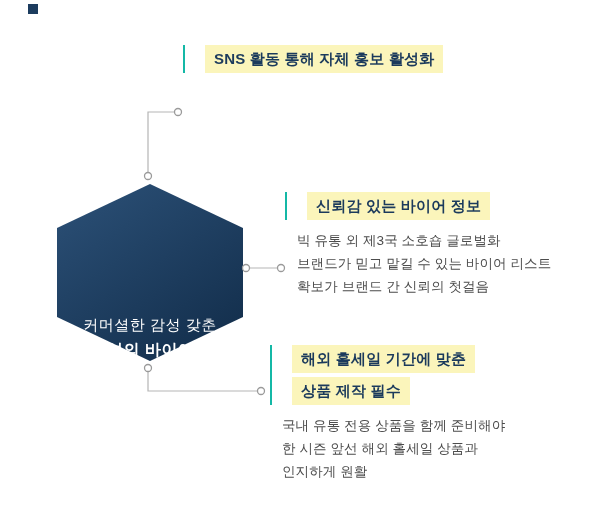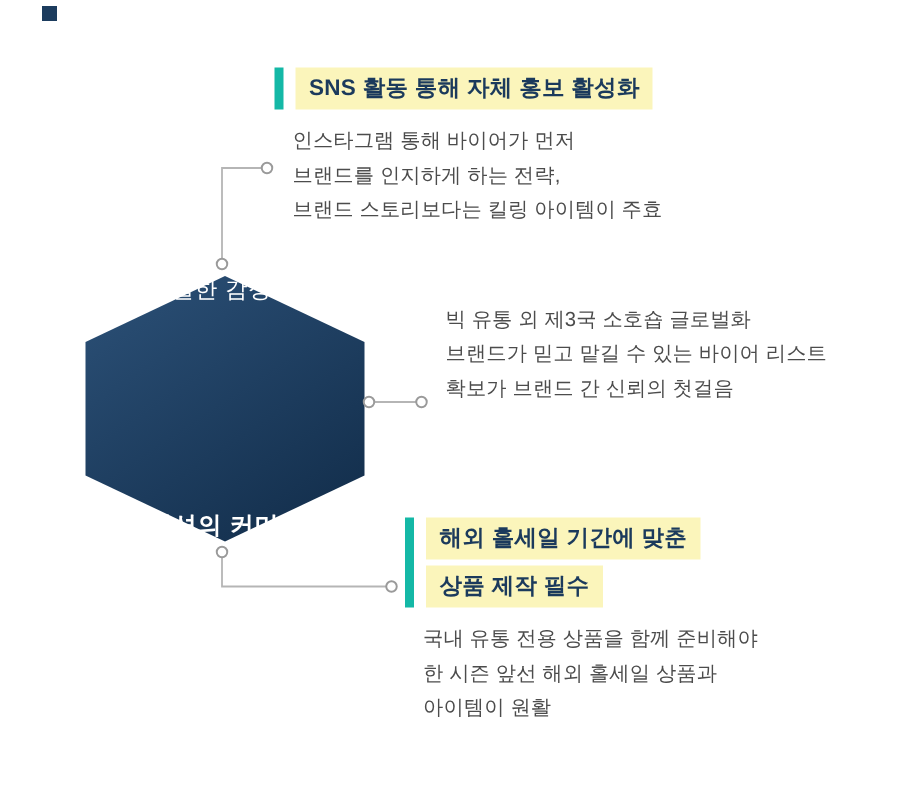--- a/index.html
+++ b/index.html
@@ -10,28 +10,28 @@
   }
   .corner-square {
     position:absolute; left:28px; top:4px; width:10px; height:10px; background:#1c3c5e;
   }
   svg.connectors { position:absolute; left:0; top:0; width:600px; height:528px; }
   .conn { fill:none; stroke:#b5b5b5; stroke-width:1.2px; }
   .dot  { fill:#ffffff; stroke:#9a9a9a; stroke-width:1.3px; }
 
   .hex-label {
     position:absolute; left:57px; top:184px; width:186px; height:177px;
-    display:flex; flex-direction:column; align-items:center; justify-content:space-between;
+    display:flex; flex-direction:column; align-items:center; justify-content:flex-end;
     text-align:center; color:#ffffff; gap:5px; pointer-events:none;
   }
   .hex-line1 { font-size:15px; letter-spacing:0.5px; }
   .hex-line2 { font-size:16px; font-weight:bold; letter-spacing:0.5px; }
 
   .sec { position:absolute; width:310px; }
-  .sec-header { border-left:6px solid #14b8a6; padding-left:8px; }
+  .sec-header { border-left:2px solid #14b8a6; padding-left:20px; }
   .title-line { line-height:1; }
   .title-line + .title-line { margin-top:4px; }
   .hl {
     display:inline-block; background:#fbf5bb; color:#1b3a5c;
     font-weight:bold; font-size:15px; line-height:1.25; padding:5px 9px 4px 9px;
     letter-spacing:0.2px;
   }
   .sec-body {
     margin-top:9px; padding-left:12px;
     color:#4c4c4c; font-size:13.5px; line-height:23px; letter-spacing:0.1px;
@@ -66,53 +66,53 @@
     <circle class="dot" cx="148" cy="176" r="3.5"></circle>
     <circle class="dot" cx="178" cy="112" r="3.5"></circle>
     <circle class="dot" cx="246" cy="268" r="3.5"></circle>
     <circle class="dot" cx="281" cy="268" r="3.5"></circle>
     <circle class="dot" cx="148" cy="368" r="3.5"></circle>
     <circle class="dot" cx="261" cy="391" r="3.5"></circle>
   </svg>
 
   <div class="hex-label">
     <div class="hex-line1">커머셜한 감성 갖춘</div>
-    <div class="hex-line2">K-패션의 커머셜한</div>
+    <div class="hex-line2">K-패션의 바이어까지</div>
   </div>
 
   <section class="sec sec1">
     <div class="sec-header">
       <div class="title-line">
         <span class="hl">SNS 활동 통해 자체 홍보 활성화</span>
       </div>
     </div>
-    <div class="sec-body">
-      <div>인스타그램 통해 바이어가 먼저</div>
-      <div>브랜드를 인지하게 하는 전략,</div>
-      <div>브랜드 스토리보다는 킬링 아이템이 주효</div>
-    </div>
   </section>
 
   <section class="sec sec2">
+    <div class="sec-header">
+      <div class="title-line">
+        <span class="hl">신뢰감 있는 바이어 정보</span>
+      </div>
+    </div>
     <div class="sec-body">
       <div>빅 유통 외 제3국 소호숍 글로벌화</div>
       <div>브랜드가 믿고 맡길 수 있는 바이어 리스트</div>
       <div>확보가 브랜드 간 신뢰의 첫걸음</div>
     </div>
   </section>
 
   <section class="sec sec3">
     <div class="sec-header">
       <div class="title-line">
         <span class="hl">해외 홀세일 기간에 맞춘</span>
       </div>
       <div class="title-line">
         <span class="hl">상품 제작 필수</span>
       </div>
     </div>
     <div class="sec-body">
       <div>국내 유통 전용 상품을 함께 준비해야</div>
       <div>한 시즌 앞선 해외 홀세일 상품과</div>
-      <div>아이템이 원활</div>
+      <div>인지하게 원활</div>
     </div>
   </section>
 
 </div>
 
 </body></html>

